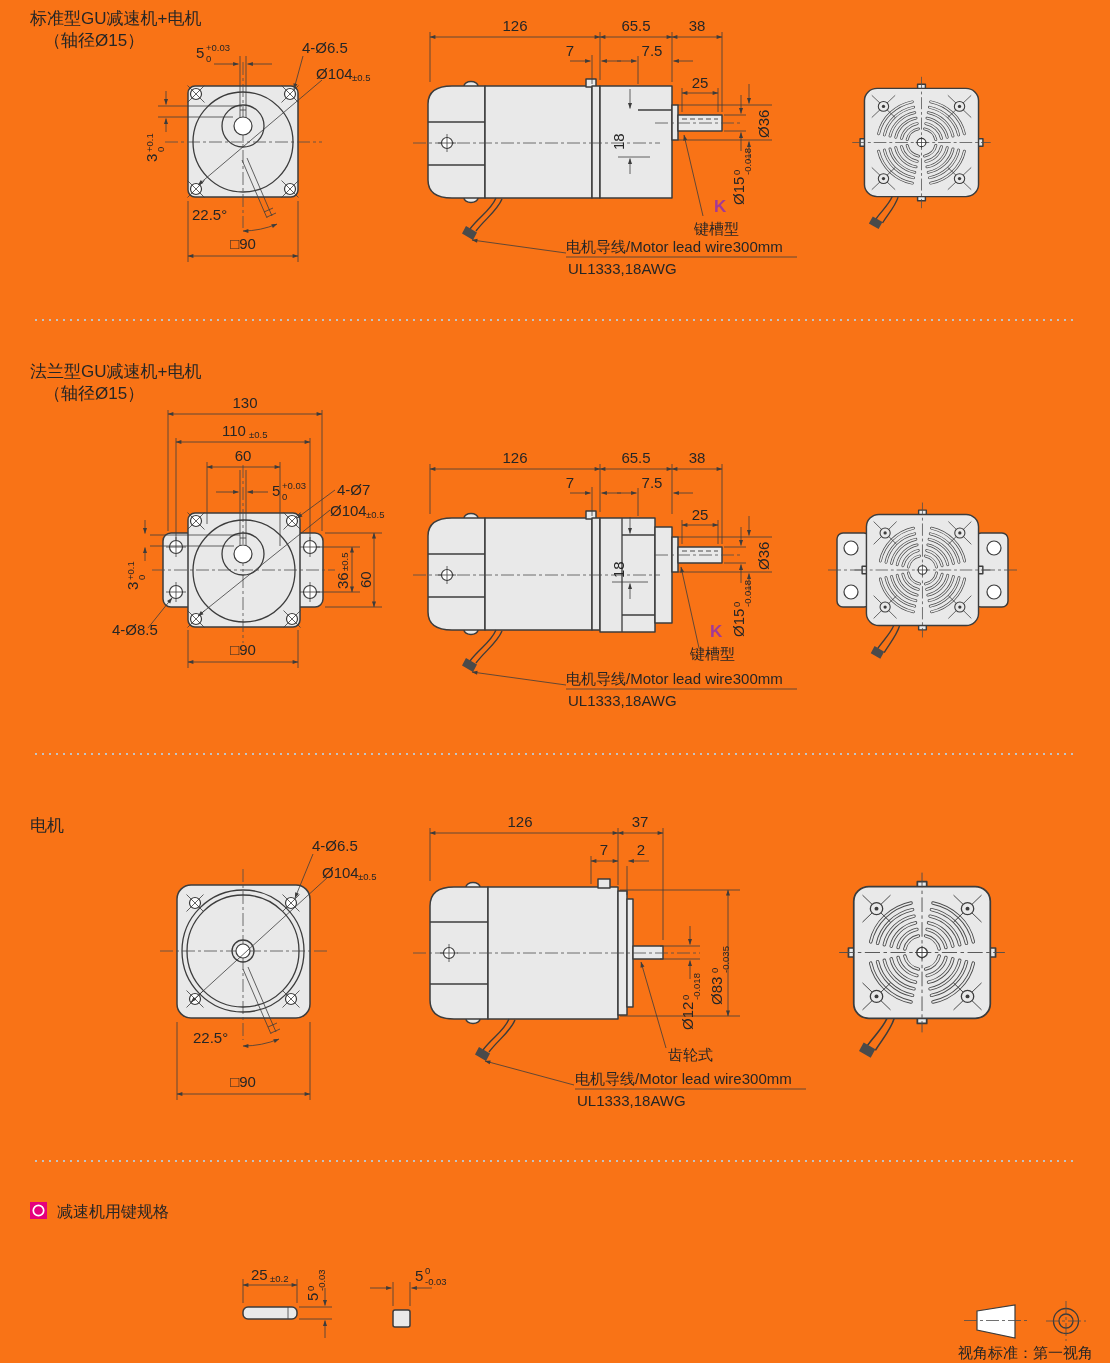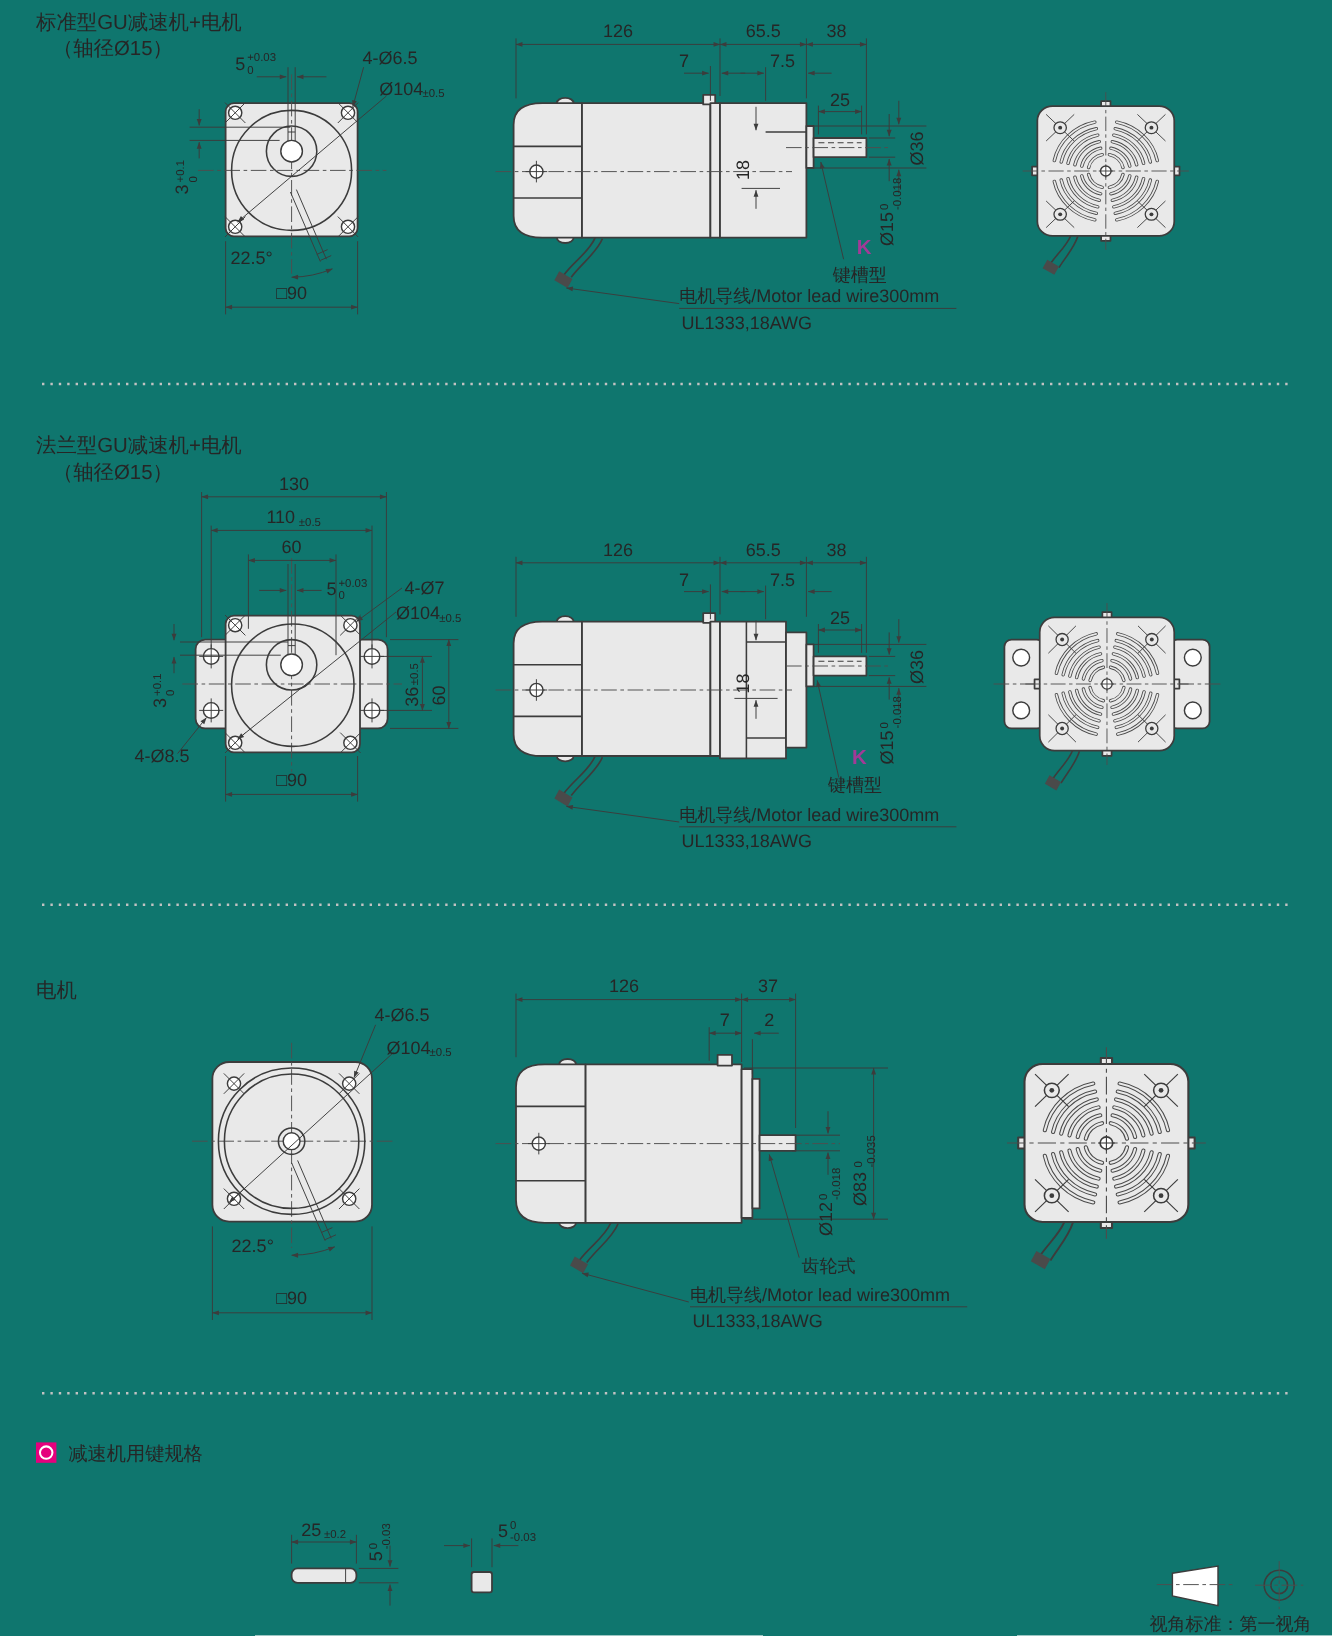--- a/index.html
+++ b/index.html
@@ -1,16 +1,16 @@
 <!DOCTYPE html>
 <html><head>
 <meta charset="utf-8">
 <style>
   html,body{margin:0;padding:0;background:#ffffff;}
-  #page{position:relative;width:1110px;height:1363px;background:#0f766e;overflow:hidden;}
+  #page{position:relative;width:1110px;height:1363px;background:#f97316;overflow:hidden;}
   svg{position:absolute;left:0;top:0;}
   text{font-family:"Liberation Sans","DejaVu Sans",sans-serif;fill:#262626;}
   .t  {font-size:17px;}
   .zh {font-size:15px;}
   .d  {font-size:15px;}
   .ds {font-size:9.5px;}
   .k  {font-size:17px;font-weight:bold;fill:#a23a97;}
   .mid{text-anchor:middle;}
   .ol {fill:#e9e9e9;stroke:#3c3c3c;stroke-width:1.5;stroke-linejoin:round;}
   .olw{fill:#ffffff;stroke:#3c3c3c;stroke-width:1.2;}

